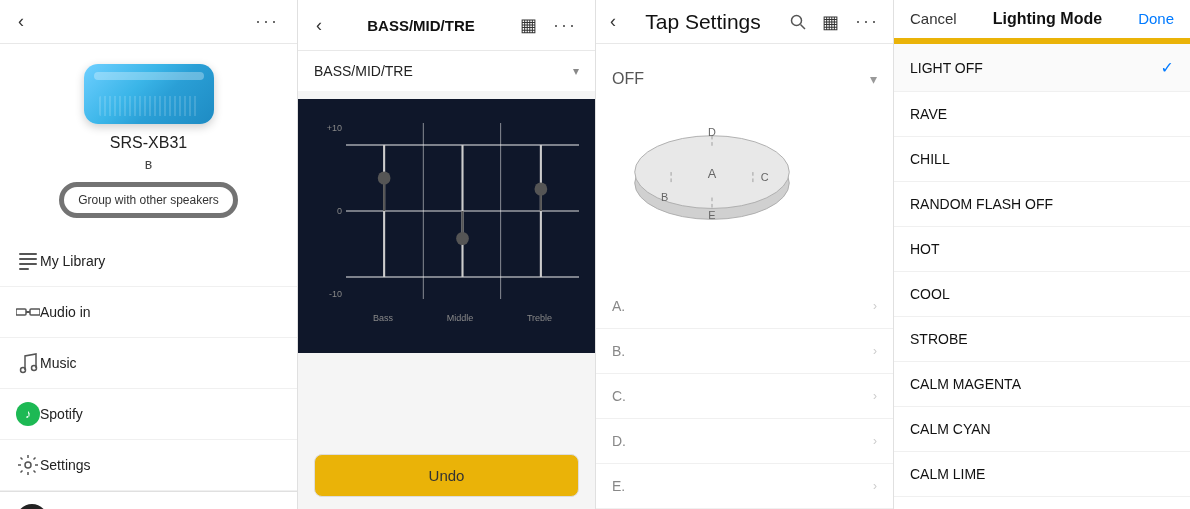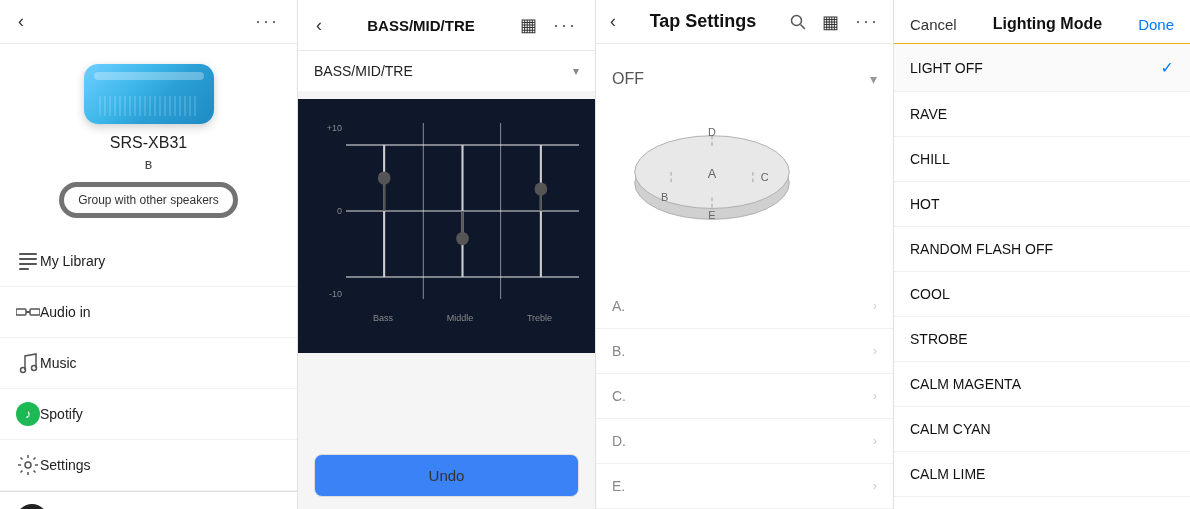--- a/index.html
+++ b/index.html
@@ -242,21 +242,21 @@
 
     .eq-footer {
       padding: 12px 16px;
       background: #f5f5f5;
     }
 
     .undo-btn {
       display: block;
       width: 100%;
       padding: 12px;
-      background: #3b82f6;
+      background: #eab308;
       border: 1px solid #ddd;
       border-radius: 8px;
       font-size: 15px;
       color: #333;
       cursor: pointer;
       text-align: center;
     }
 
     
     .panel-tap {
@@ -274,22 +274,22 @@
       align-items: center;
       justify-content: space-between;
       padding: 10px 10px;
       background: #fff;
       border-bottom: 1px solid #e8e8e8;
       min-height: 44px;
       gap: 6px;
     }
 
     .tap-title {
-      font-size: 18px;
-      font-weight: 700;
+      font-size: 21px;
+      font-weight: 400;
       color: #111;
       flex: 1;
       text-align: center;
     }
 
     .tap-header-icons {
       display: flex;
       gap: 8px;
     }
 
@@ -355,24 +355,24 @@
     .panel-lighting {
       flex: 1;
       background: #fff;
       display: flex;
       flex-direction: column;
       height: 509px;
     }
 
     .lighting-header {
       display: flex;
-      align-items: flex-end;
+      align-items: flex-start;
       justify-content: space-between;
       padding: 10px 16px;
-      border-bottom: 1px solid #eab308;
+      border-bottom: 6px solid #eab308;
       min-height: 44px;
     }
 
     .lighting-title {
       font-size: 16px;
       font-weight: 600;
       color: #111;
     }
 
     .cancel-btn {
@@ -634,24 +634,24 @@
       <span>LIGHT OFF</span>
       <span class="check-icon">✓</span>
     </li>
     <li class="lighting-item">
       <span>RAVE</span>
     </li>
     <li class="lighting-item">
       <span>CHILL</span>
     </li>
     <li class="lighting-item">
+      <span>RANDOM FLASH OFF</span>
+    </li>
+    <li class="lighting-item">
       <span>HOT</span>
-    </li>
-    <li class="lighting-item">
-      <span>RANDOM FLASH OFF</span>
     </li>
     <li class="lighting-item">
       <span>COOL</span>
     </li>
     <li class="lighting-item">
       <span>STROBE</span>
     </li>
     <li class="lighting-item">
       <span>CALM MAGENTA</span>
     </li>

